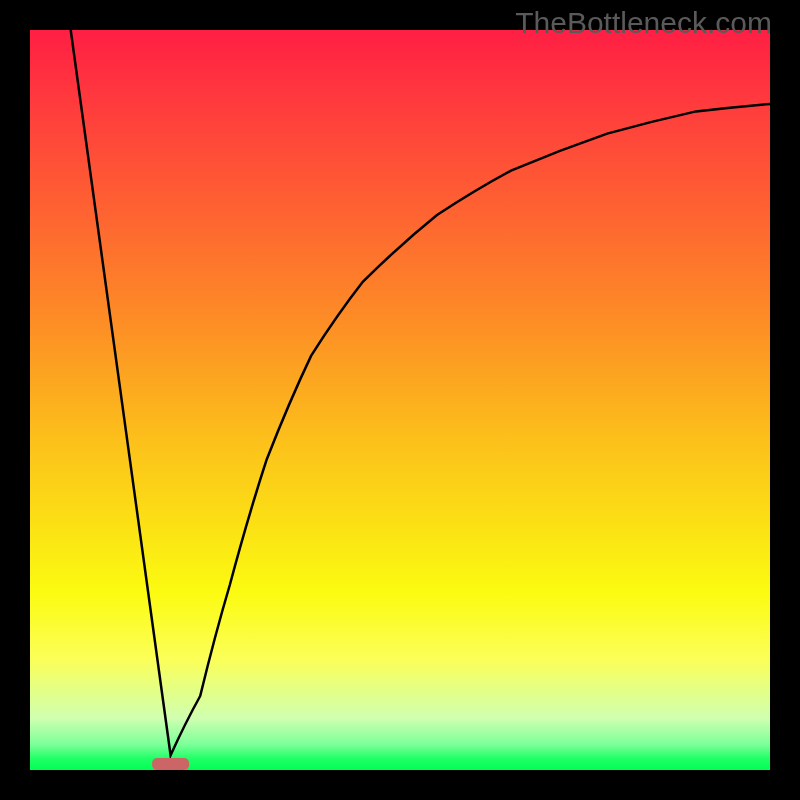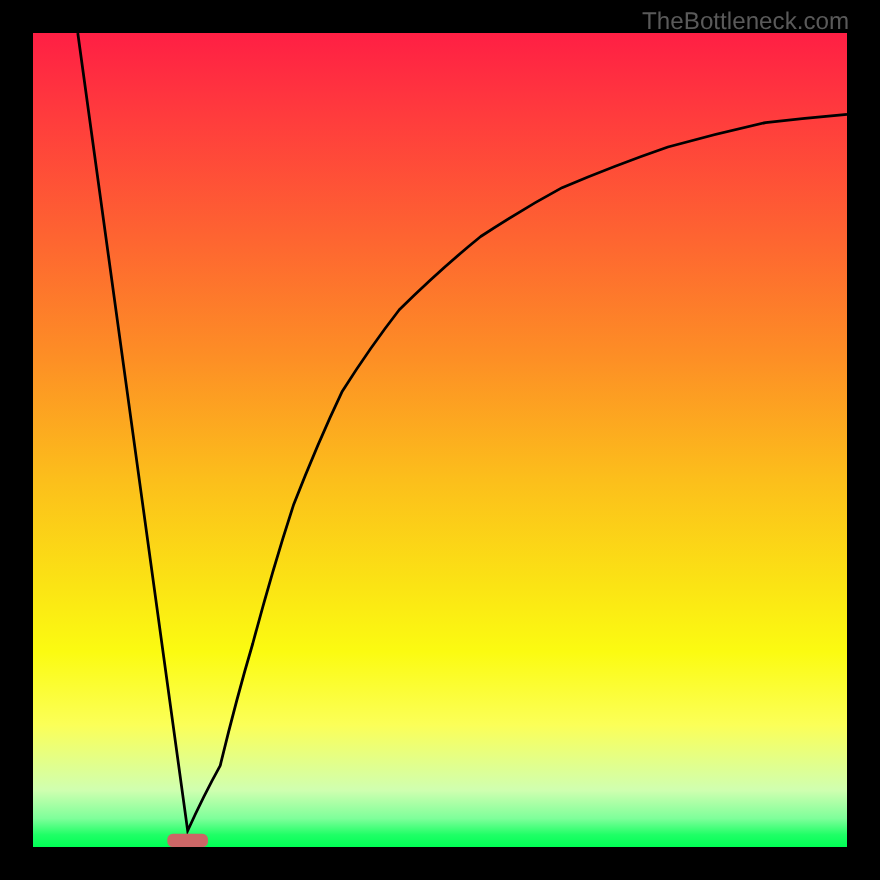--- a/index.html
+++ b/index.html
@@ -16,21 +16,21 @@
     top: 0;
     left: 0;
     width: 800px;
     height: 800px;
   }
   .watermark {
     position: absolute;
     top: 6px;
     right: 28px;
     color: #5a5a5a;
-    font-size: 22px;
+    font-size: 30px;
     font-weight: 500;
     z-index: 10;
   }
 </style>
 </head>
 <body>
 
 <div class="chart-container">
   <svg width="800" height="800" viewBox="0 0 800 800">
     <defs>

